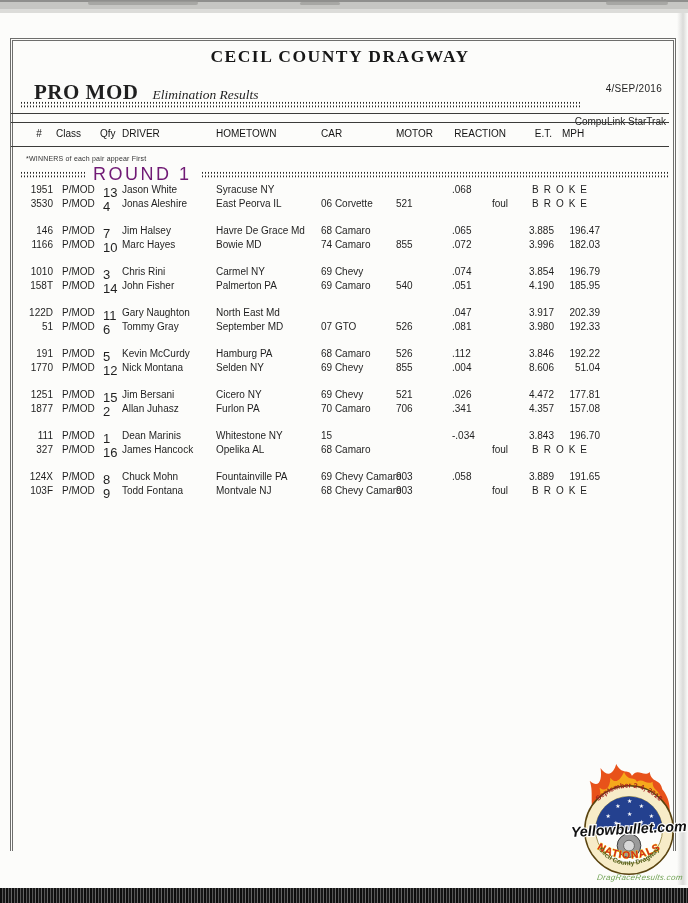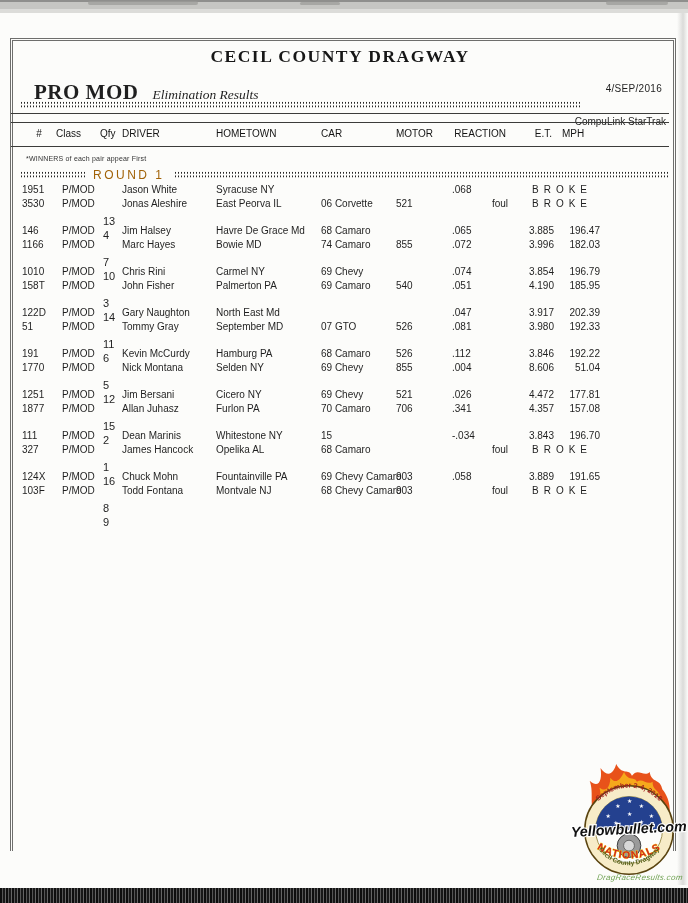--- a/index.html
+++ b/index.html
@@ -45,29 +45,29 @@
   .hcell.c6 { padding-left:6px; }
   .hcell.c8, .hcell.c9 { text-align:right; padding-right:2px; }
   .hcell.c10 { padding-left:8px; }
 
   .winners-note { left:26px; top:155px; font-size:7px; color:#333; letter-spacing:.2px; }
 
   .round-banner { left:20px; top:168px; width:648px; display:flex; align-items:center; height:13px; }
   .round-banner .dots { align-self:center; }
   .round-dots-left { width:66px; }
   .round-dots-right { flex:1; }
-  .round-label { font-size:12px; font-weight:500; letter-spacing:2.5px; padding:0 9px 0 7px; color:#a16207; white-space:nowrap; }
+  .round-label { font-size:18px; font-weight:500; letter-spacing:2.5px; padding:0 9px 0 7px; color:#701a75; white-space:nowrap; }
 
   .results-body { left:22px; top:183px; width:606px; }
   .pair { margin-bottom:13px; }
   .row { height:14px; line-height:14px; }
   .cell { font-size:10px; white-space:nowrap; overflow:visible; }
-  .cell.c1 { padding-right:3px; }
+  .cell.c1 { text-align:right; padding-right:3px; }
   .cell.c2 { padding-left:6px; }
-  .cell.c3 { font-size:11px; padding-left:3px; position:relative; top:2.5px;margin-top:28px; }
+  .cell.c3 { font-size:13px; padding-left:3px; position:relative; top:2.5px; }
   .cell.c6 { padding-left:6px; }
   .cell.c8 { }
   .cell.c8.foul { text-align:right; padding-left:3px; }
   .cell.c9, .cell.c10 { text-align:right; }
   .cell.broke { grid-column:9 / 11; text-align:center; letter-spacing:5px; padding-left:16px; font-size:10px; }
 
   
   .badge-wrap { left:570px; top:762px; width:118px; height:126px; }
   .watermark { left:597px; top:873px; font-size:8px; font-style:italic; color:#4e8c2a; opacity:.8;
     transform:skewX(-8deg); letter-spacing:.3px; }

